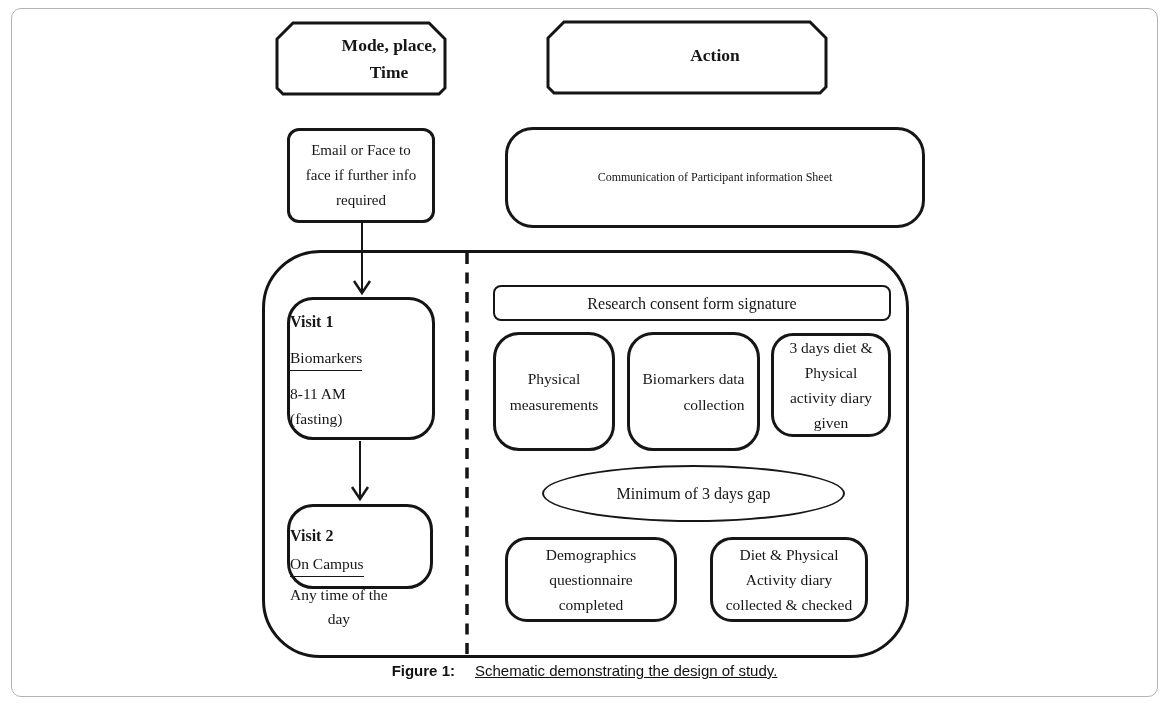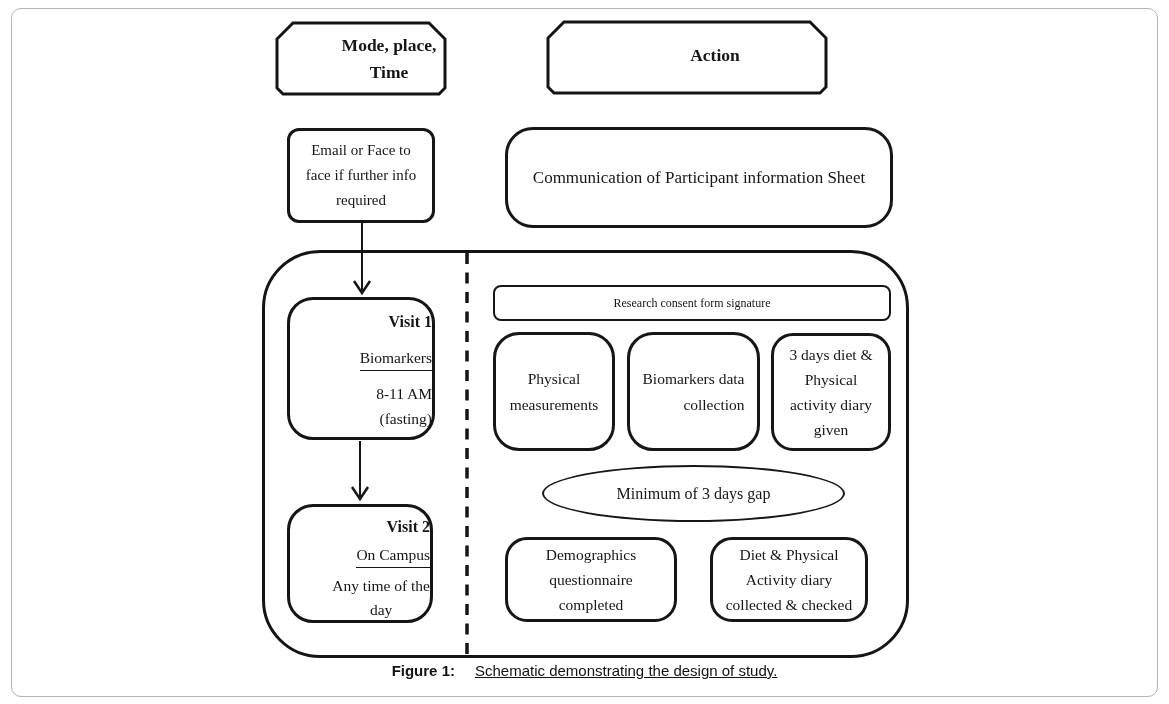--- a/index.html
+++ b/index.html
@@ -22,35 +22,35 @@
     display:flex;align-items:center;justify-content:center;
     text-align:center;font-size:15.5px;line-height:25px;
   }
   .box .txt{white-space:pre-line;}
   .htext{
     position:absolute;display:flex;align-items:center;justify-content:center;
     text-align:center;font-weight:bold;font-size:17.5px;line-height:27px;margin-left:28px;
   }
   .htext .txt{white-space:pre-line;}
   .email-box{left:287px;top:128px;width:148px;height:95px;border-radius:12px;font-size:15px;}
-  .comm-box{left:505px;top:127px;width:388px;height:101px;border-radius:28px;font-size:17px;}
-  .consent-box{left:493px;top:285px;width:398px;height:36px;border-radius:8px;border-width:2.5px;font-size:12px;}
+  .comm-box{left:505px;top:127px;width:420px;height:101px;border-radius:28px;font-size:12px;}
+  .consent-box{left:493px;top:285px;width:398px;height:36px;border-radius:8px;border-width:2.5px;font-size:16px;}
   .physical-box{left:493px;top:332px;width:122px;height:119px;border-radius:26px;line-height:26px;}
   .biomarkers-box{left:627px;top:332px;width:133px;height:119px;border-radius:26px;line-height:26px;text-align:right;}
-  .diet-given-box{left:771px;top:333px;width:120px;height:118px;border-radius:22px;line-height:25px;}
+  .diet-given-box{left:771px;top:333px;width:120px;height:104px;border-radius:22px;line-height:25px;}
   .gap-ellipse{left:542px;top:465px;width:303px;height:57px;border-radius:50%;border-width:2.5px;font-size:16px;text-align:right;}
   .demographics-box{left:505px;top:537px;width:172px;height:85px;border-radius:22px;}
   .diet-collected-box{left:710px;top:537px;width:158px;height:85px;border-radius:22px;}
   .visit-box{
     position:absolute;background:#ffffff;border:3.5px solid #141414;border-radius:26px;
-    display:flex;flex-direction:column;align-items:flex-end;
+    display:flex;flex-direction:column;align-items:flex-start;
     text-align:center;font-size:15.5px;line-height:21px;
   }
   .visit1-box{left:287px;top:297px;width:148px;height:143px;padding-top:11px;}
-  .visit2-box{left:287px;top:504px;width:146px;height:119px;padding-top:9px;}
+  .visit2-box{left:287px;top:504px;width:146px;height:85px;padding-top:18px;}
   .v-title{font-weight:bold;font-size:16px;}
   .visit1-box .v-title{margin-bottom:15px;}
   .visit2-box .v-title{margin-bottom:7px;}
   .v-loc{border-bottom:1.5px solid #161616;padding-bottom:2px;}
   .visit1-box .v-loc{margin-bottom:11px;}
   .visit2-box .v-loc{margin-bottom:6px;}
   .v-time{white-space:pre-line;line-height:24px;margin-bottom:1px;}
   .mode-header{left:277px;top:23px;width:168px;height:71px;}
   .action-header{left:548px;top:22px;width:278px;height:71px;padding-bottom:5px;}
   .caption{

